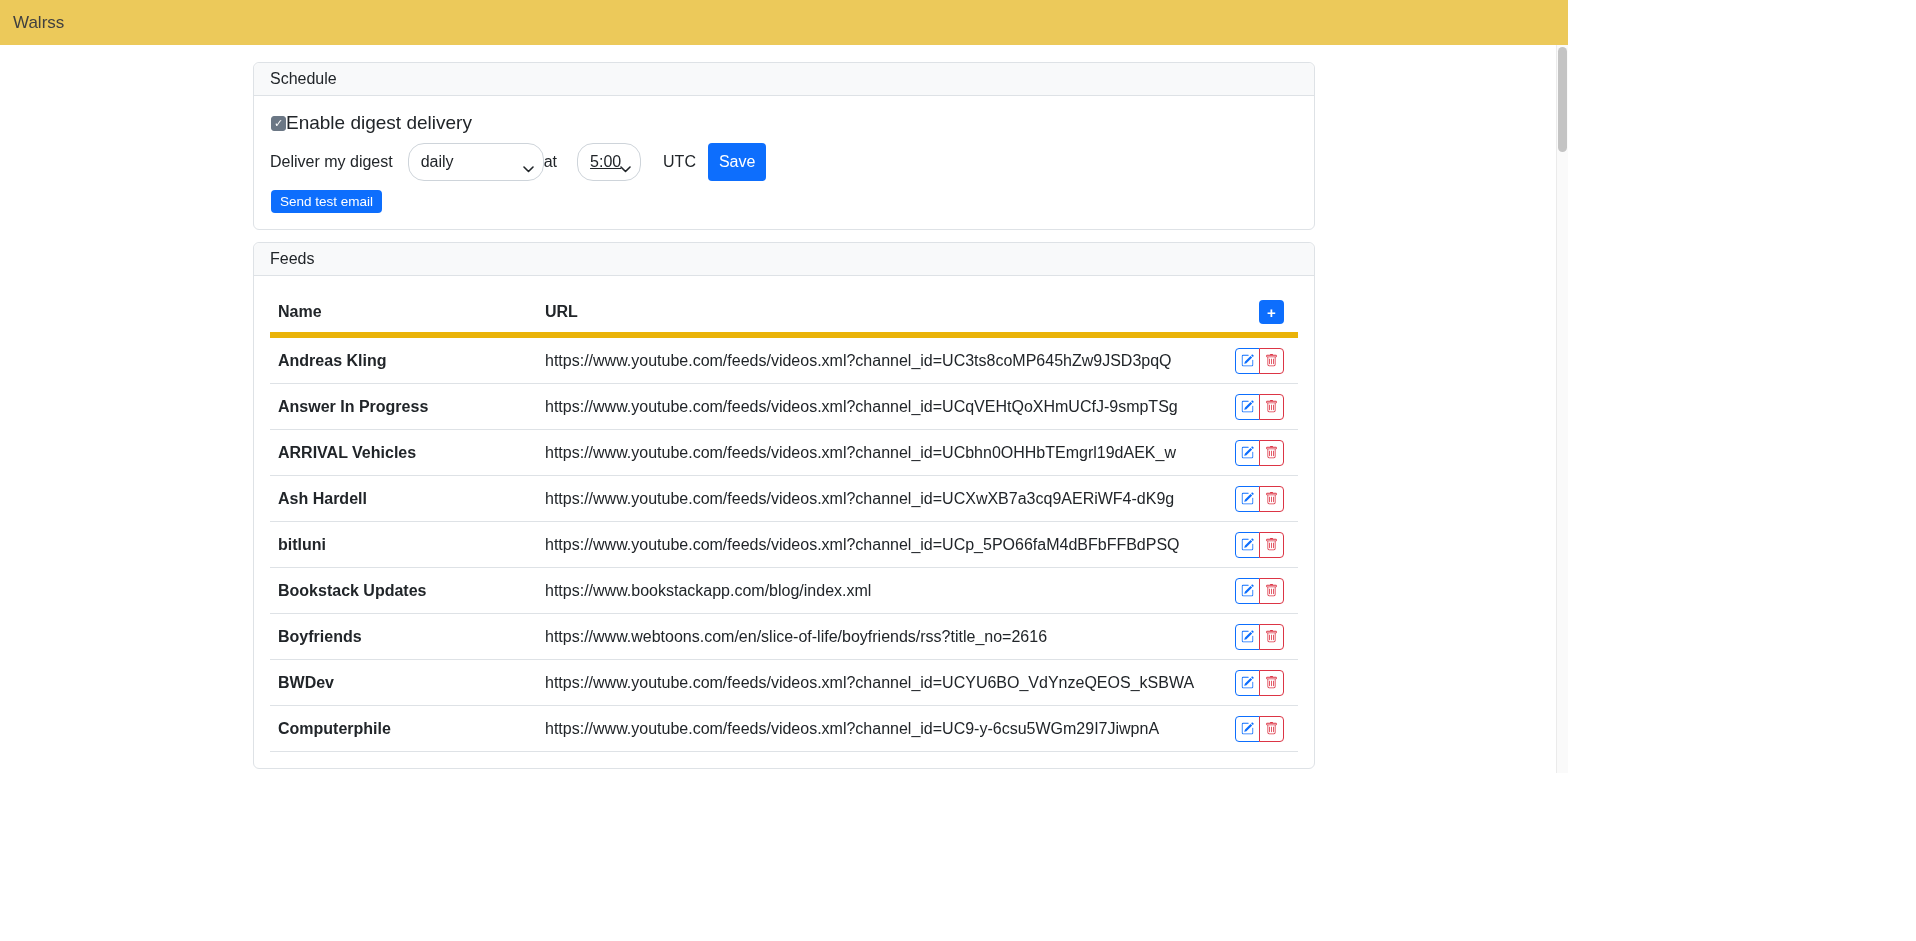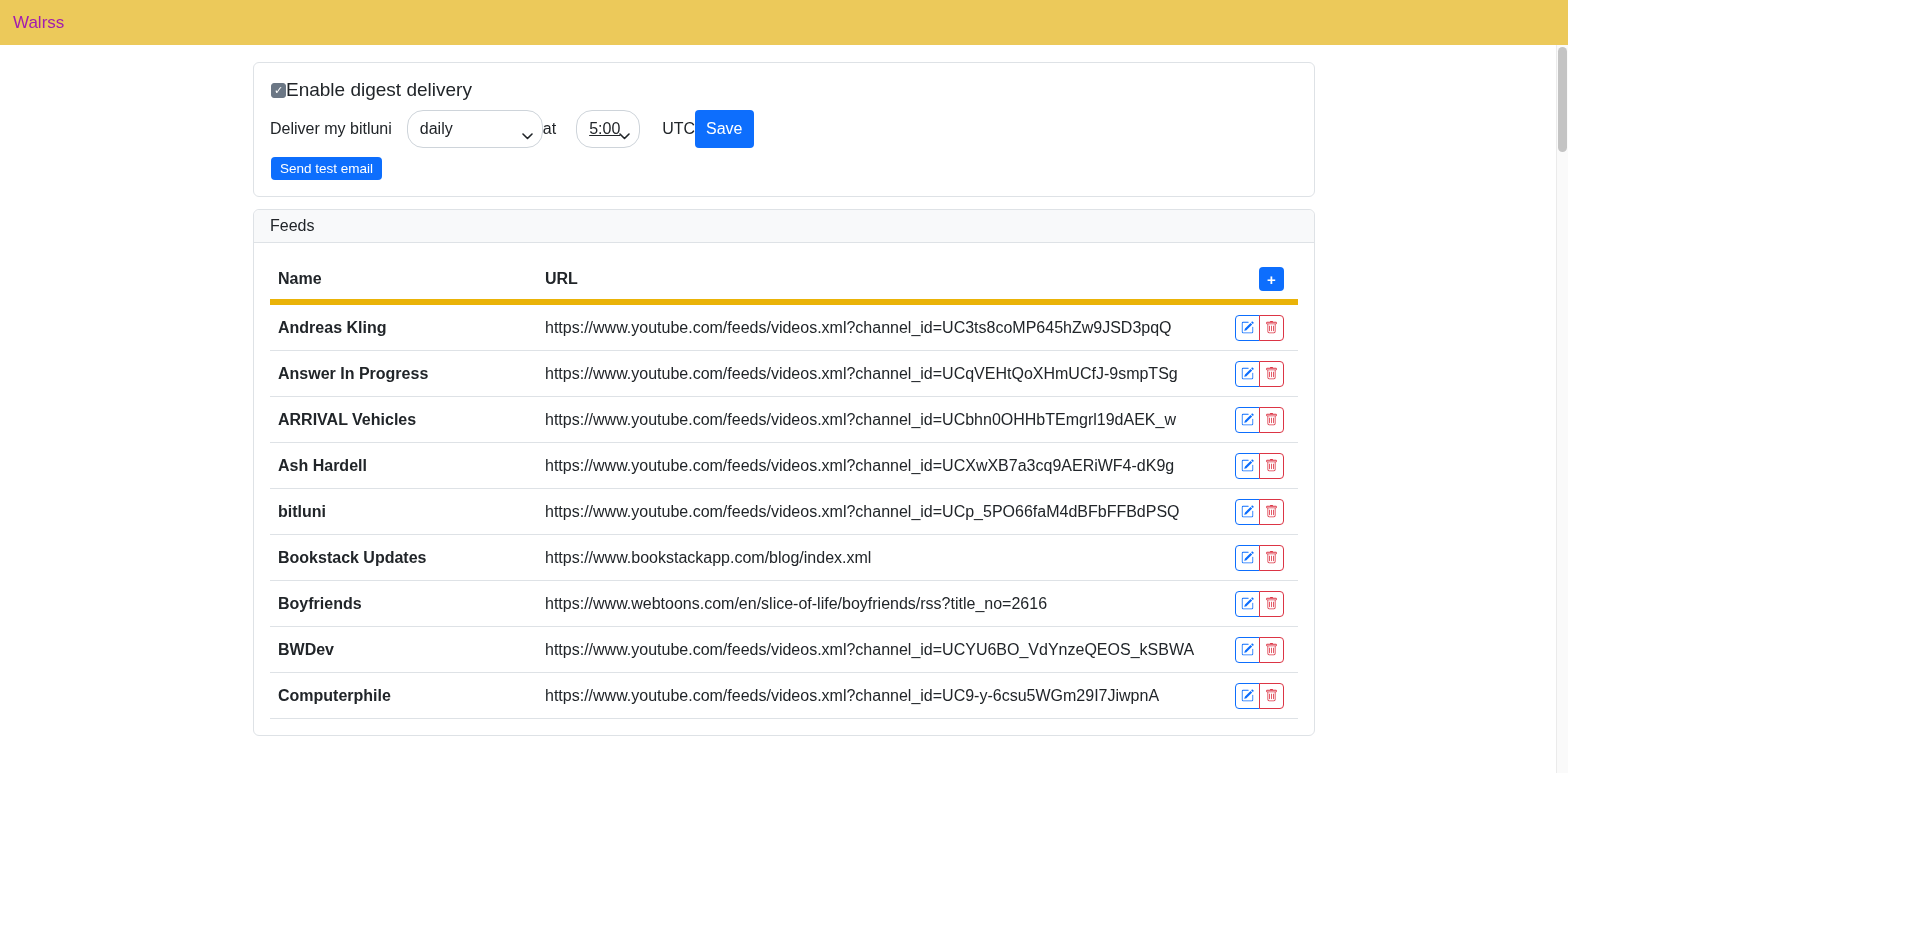--- a/index.html
+++ b/index.html
@@ -17,21 +17,21 @@
     background: #fff;
     overflow: hidden;
   }
   
   .navbar {
     height: 45px;
     background: #ecc95a;
     display: flex; align-items: center;
     padding: 0 13px;
   }
-  .navbar-brand { font-size: 17px; color: #a21caf; text-decoration: none; }
+  .navbar-brand { font-size: 17px; color: #404040; text-decoration: none; }
 
   
   .scrollbar {
     position: absolute; top: 45px; right: 0; bottom: 0; width: 12px;
     background: #fafafa; border-left: 1px solid #ebebeb;
   }
   .scrollbar .thumb {
     position: absolute; top: 2px; left: 1px; width: 9px; height: 105px;
     background: #c4c4c4; border-radius: 5px;
   }
@@ -72,21 +72,21 @@
   }
   .fake-select .chev { position: absolute; right: 9px; top: 15px; }
   .sel-frequency { width: 136px; margin-left: 15px; }
   .txt-at { font-size: 16px; }
   .sel-time { width: 64px; margin-left: 20px; text-decoration: underline; }
   .txt-utc { margin-left: 22px; font-size: 16px; }
 
   .btn { border: none; cursor: pointer; font-family: inherit; }
   .btn-primary {
     background: #0d6efd; color: #fff; border-radius: 4px;
-    font-size: 16px; padding: 7px 11px; height: 38px;
+    font-size: 16px; padding: 7px 11px; margin-left: 12px; height: 38px;
   }
   .btn-primary-sm {
     background: #0d6efd; color: #ffffff; border-radius: 4px;
     font-size: 13.5px; padding: 4px 9px; margin-left: 1px;
   }
 
   
   table.feeds { width: 100%; border-collapse: collapse; font-size: 16px; }
   table.feeds thead th {
     text-align: left; font-weight: 700;
@@ -120,29 +120,30 @@
 
 <div class="viewport">
 
   <div class="navbar">
     <a class="navbar-brand">Walrss</a>
   </div>
 
   <div class="container">
 
     <div class="card">
+      <div class="card-header">Schedule</div>
       <div class="card-body">
 
         <div class="form-check">
           <span class="checkbox">✓</span>
           <span class="form-check-label">Enable digest delivery</span>
         </div>
 
         <div class="controls-row">
-          <span class="ctl-label">Deliver my bitluni</span>
+          <span class="ctl-label">Deliver my digest</span>
           <span class="fake-select sel-frequency">
             <span>daily</span>
             <span class="chev">
               <svg width="11" height="7" viewBox="0 0 11 7">
                   <polyline points="1,1 5.5,5.5 10,1" fill="none" stroke="#212529" stroke-width="1.6" stroke-linecap="round" stroke-linejoin="round"></polyline>
                 </svg>
             </span>
           </span>
           <span class="txt-at">at</span>
           <span class="fake-select sel-time">

